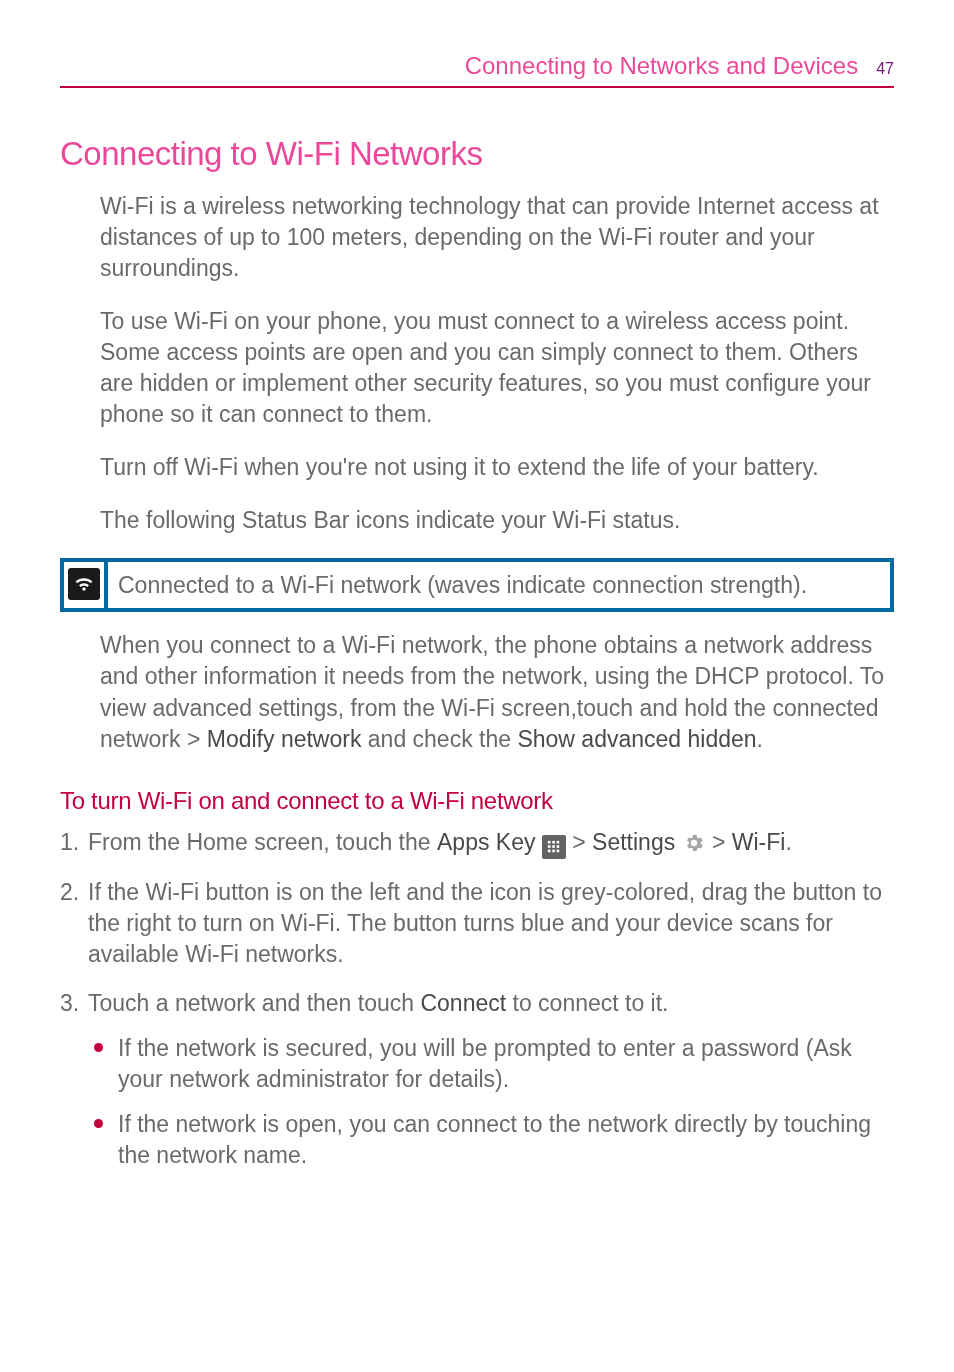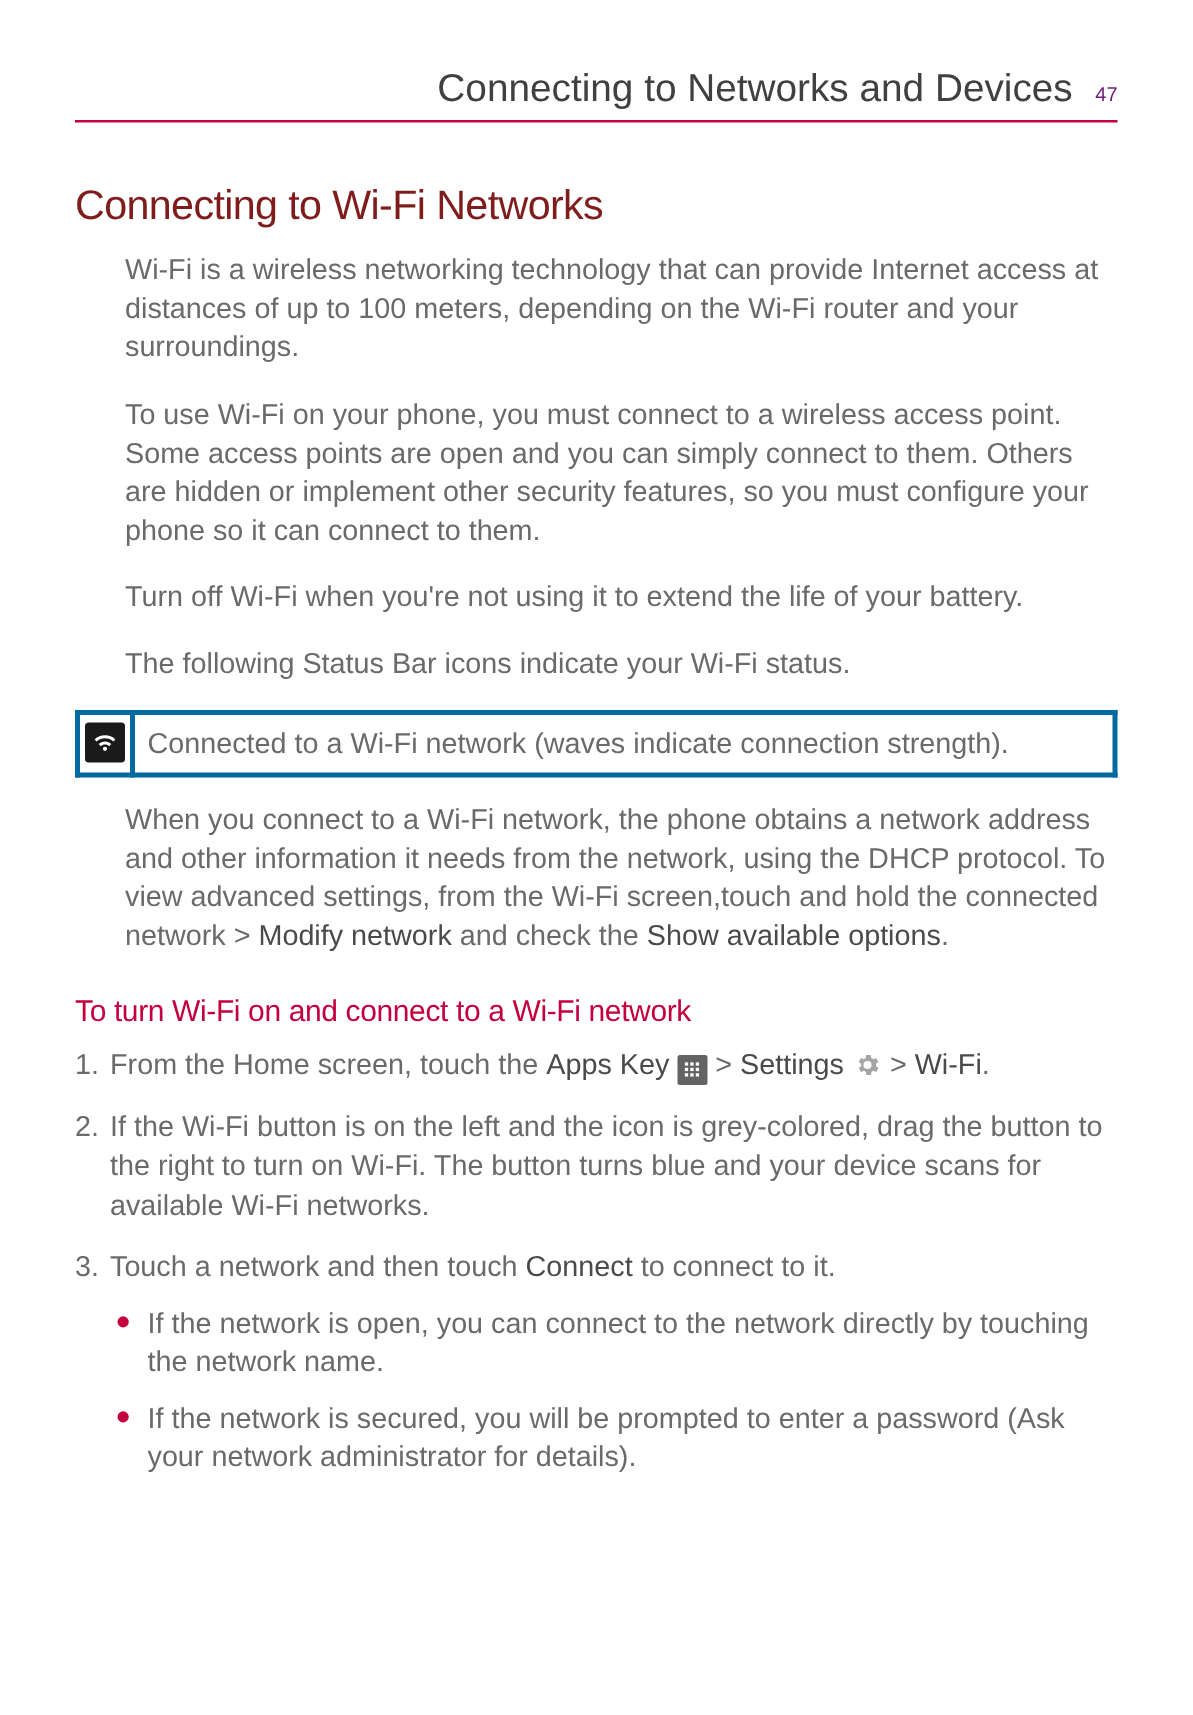--- a/index.html
+++ b/index.html
@@ -15,32 +15,32 @@
   }
   .header {
     border-bottom: 2px solid #c3003d;
     display: flex;
     justify-content: flex-end;
     align-items: baseline;
     padding-bottom: 4px;
     margin-bottom: 44px;
   }
   .header-title {
-    color: #404040;
-    font-size: 31px;
+    color: #ec4899;
+    font-size: 24px;
     font-weight: 300;
   }
   .header-page {
     color: #701a75;
     font-size: 16px;
     margin-left: 18px;
     font-weight: 400;
   }
   h1 {
-    color: #7f1d1d;
+    color: #ec4899;
     font-size: 33px;
     font-weight: 500;
     margin-bottom: 14px;
     letter-spacing: -0.5px;
     margin-top: 44px;
   }
   p.body {
     font-size: 23px;
     margin-bottom: 22px;
     color: #6a6a6a;
@@ -157,21 +157,21 @@
               <path d="M12 20c1.1 0 2-.9 2-2s-.9-2-2-2-2 .9-2 2 .9 2 2 2zm-6-6.5c1.6-1.6 3.7-2.5 6-2.5s4.4.9 6 2.5l-2 2c-1-1-2.4-1.5-4-1.5s-3 .5-4 1.5l-2-2zM2 9c2.7-2.7 6.2-4 10-4s7.3 1.3 10 4l-2 2c-2.1-2.1-5-3-8-3s-5.9.9-8 3L2 9z"></path>
             </svg>
       </span>
     </td>
     <td>Connected to a Wi-Fi network (waves indicate connection strength).</td>
   </tr>
 </tbody>
   </table>
 
 <p class="body">
-  <span>When you connect to a Wi-Fi network, the phone obtains a network address and other information it needs from the network, using the DHCP protocol. To view advanced settings, from the Wi-Fi screen,touch and hold the connected network &gt; </span><span class="strong">Modify network</span><span> and check the </span><span class="strong">Show available options</span><span>.</span>
+  <span>When you connect to a Wi-Fi network, the phone obtains a network address and other information it needs from the network, using the DHCP protocol. To view advanced settings, from the Wi-Fi screen,touch and hold the connected network &gt; </span><span class="strong">Modify network</span><span> and check the </span><span class="strong">Show advanced hidden</span><span>.</span>
 </p>
 
 <h2>To turn Wi-Fi on and connect to a Wi-Fi network</h2>
 
 <ol>
   <li>
     <span>From the Home screen, touch the </span><span class="strong">Apps Key</span>
     <span class="inline-icon apps-icon">
       <svg width="14" height="14" viewBox="0 0 16 16">
           <rect x="1" y="1" width="3" height="3"></rect>
@@ -188,17 +188,17 @@
     <span class="inline-icon settings-icon">
       <svg width="22" height="22" viewBox="0 0 24 24">
           <path d="M19.4 13l.1-1-.1-1 2.1-1.6-2-3.5-2.5 1a7.5 7.5 0 0 0-1.7-1l-.4-2.6h-4l-.4 2.6c-.6.3-1.2.6-1.7 1l-2.5-1-2 3.5L6.5 11l-.1 1 .1 1-2.1 1.6 2 3.5 2.5-1c.5.4 1.1.7 1.7 1l.4 2.6h4l.4-2.6c.6-.3 1.2-.6 1.7-1l2.5 1 2-3.5L19.4 13zM12 15.5A3.5 3.5 0 1 1 12 8.5a3.5 3.5 0 0 1 0 7z"></path>
         </svg>
     </span><span> &gt; </span><span class="strong">Wi-Fi</span><span>.</span>
   </li>
   <li>If the Wi-Fi button is on the left and the icon is grey-colored, drag the button to the right to turn on Wi-Fi. The button turns blue and your device scans for available Wi-Fi networks.</li>
   <li>
     <span>Touch a network and then touch </span><span class="strong">Connect</span><span> to connect to it.</span>
     <ul class="bullets">
+      <li>If the network is secured, you will be prompted to enter a password (Ask your network administrator for details).</li>
       <li>If the network is open, you can connect to the network directly by touching the network name.</li>
-      <li>If the network is secured, you will be prompted to enter a password (Ask your network administrator for details).</li>
     </ul>
   </li>
 </ol>
 
 </body></html>

